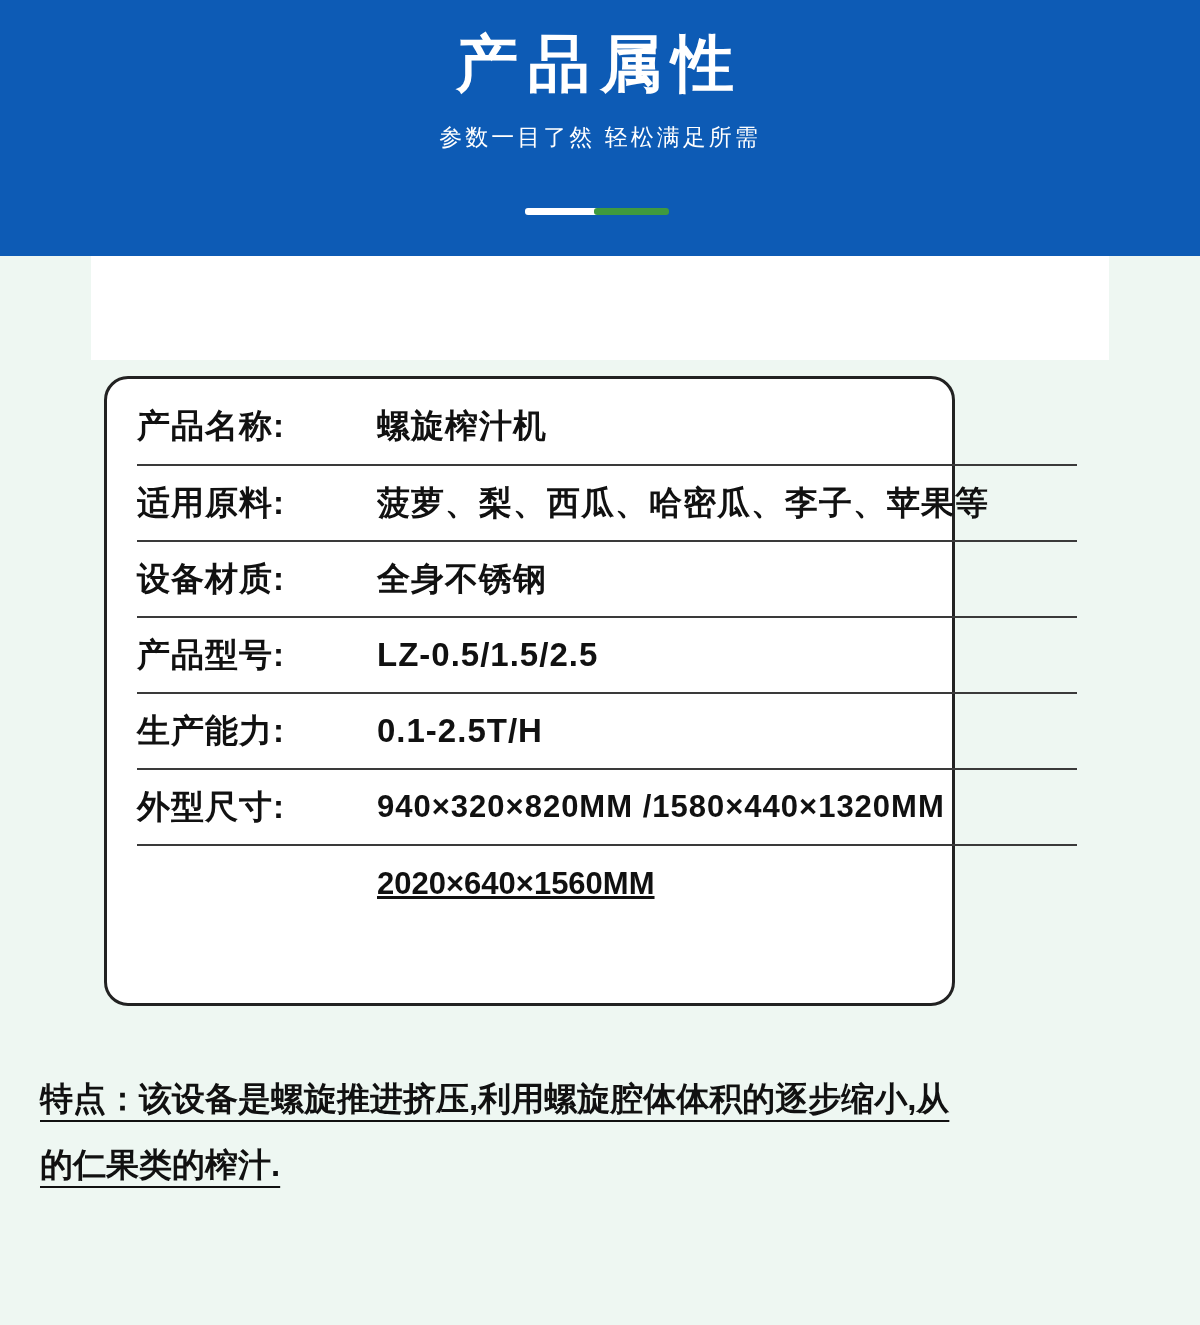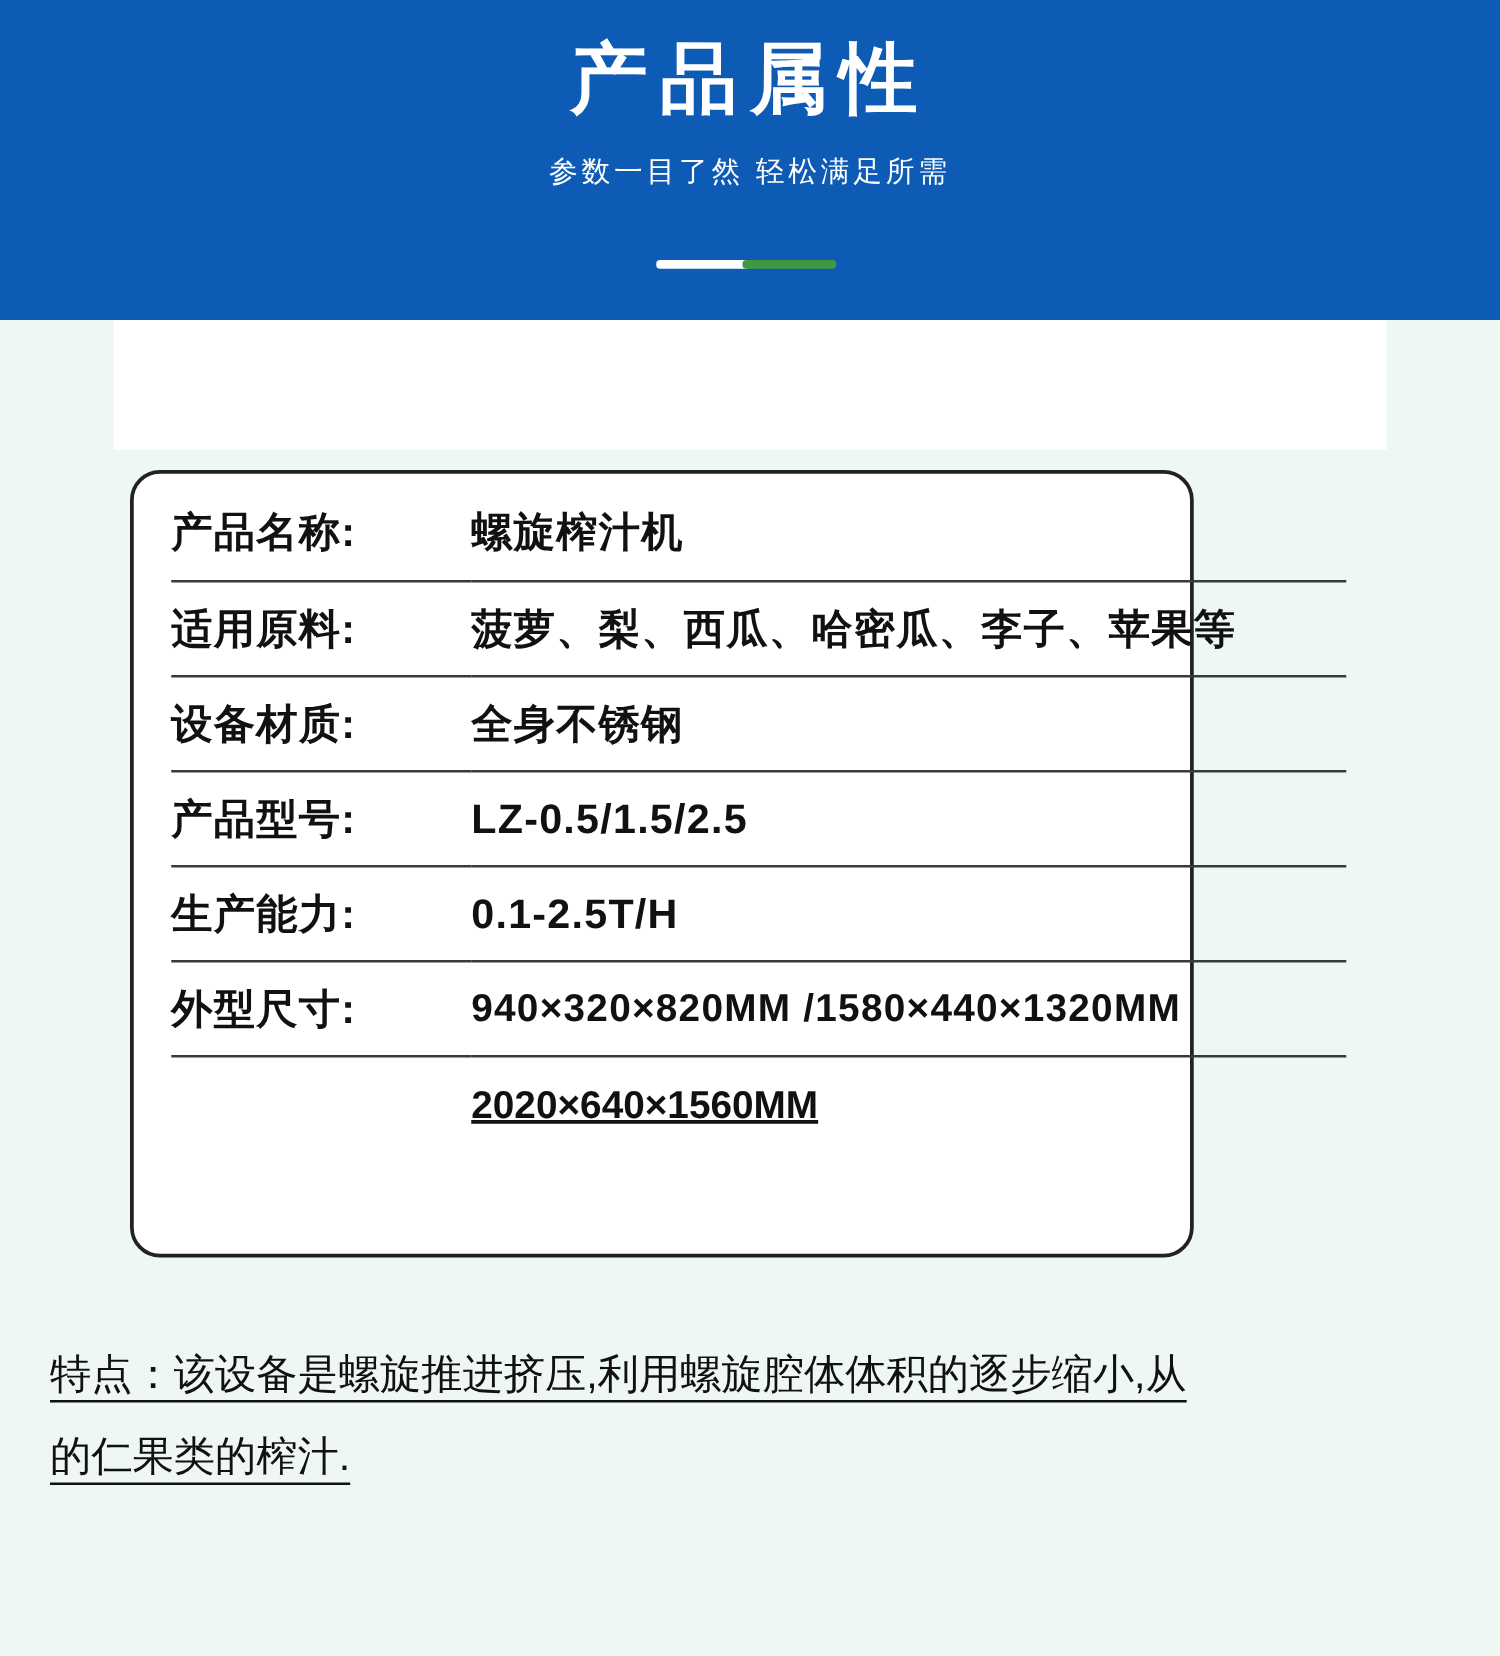--- a/index.html
+++ b/index.html
@@ -147,21 +147,21 @@
     padding-left: 8px;
   }
 
   
   .feature {
     position: absolute;
     left: 40px;
     top: 810px;
     width: 1125px;
     font-size: 33px;
-    font-weight: normal;
+    font-weight: bold;
     color: #111111;
     line-height: 66px;
     letter-spacing: 0px;
   }
   .feature span.u {
     text-decoration: underline;
     text-underline-offset: 10px;
     text-decoration-thickness: 2px;
   }
   .feature-line {

